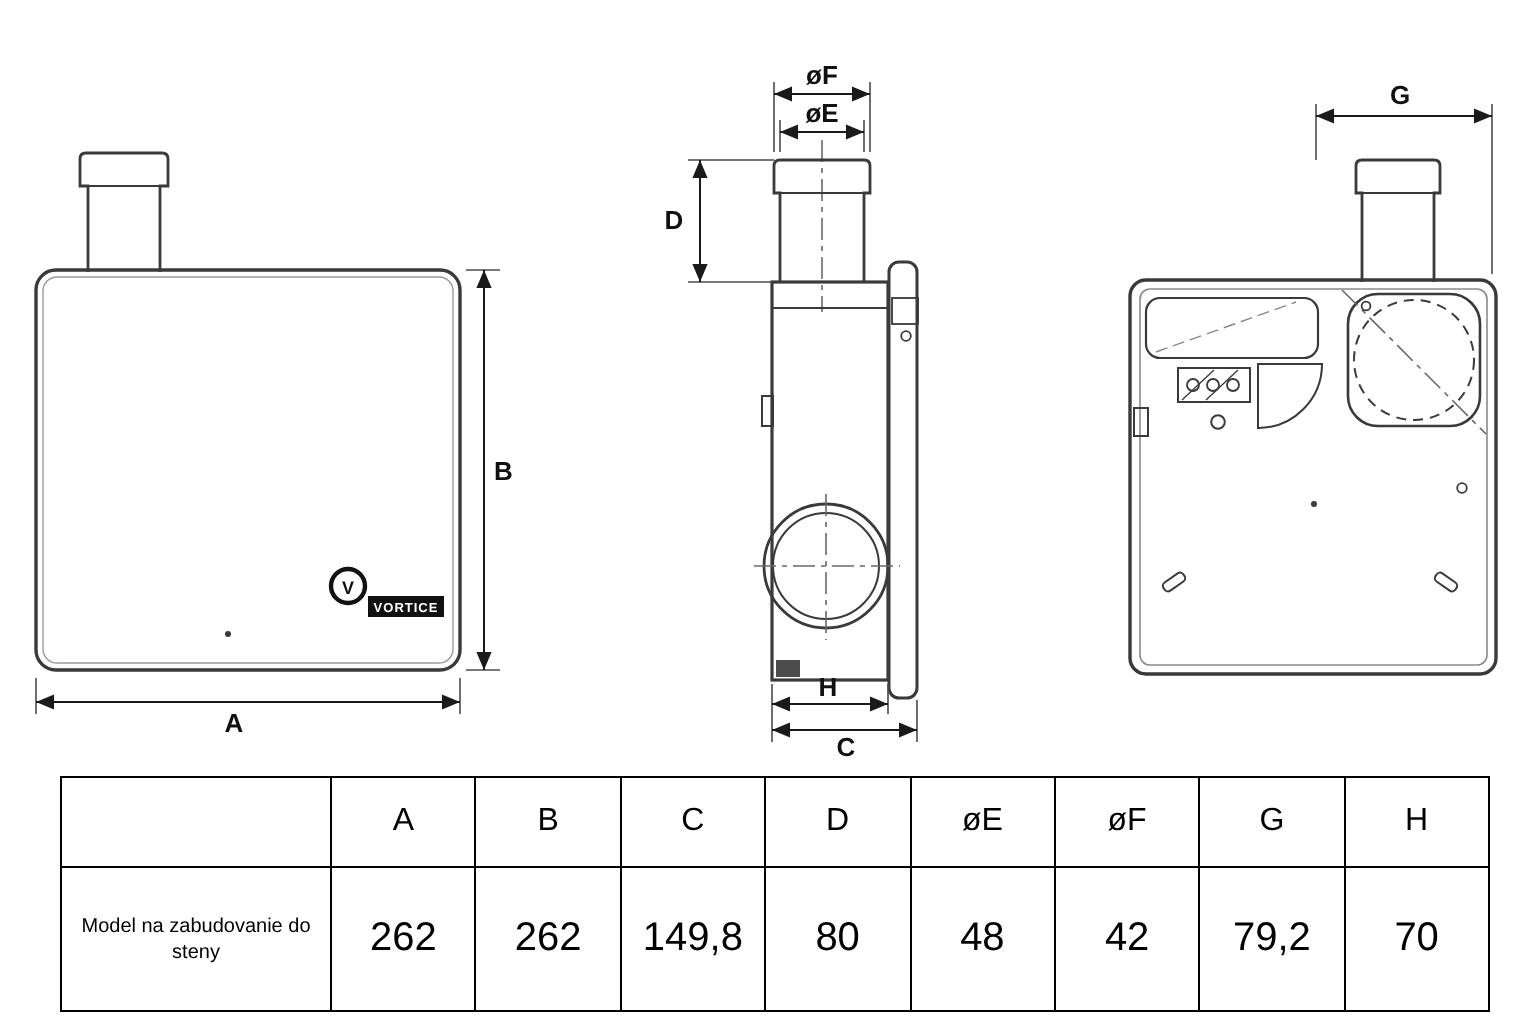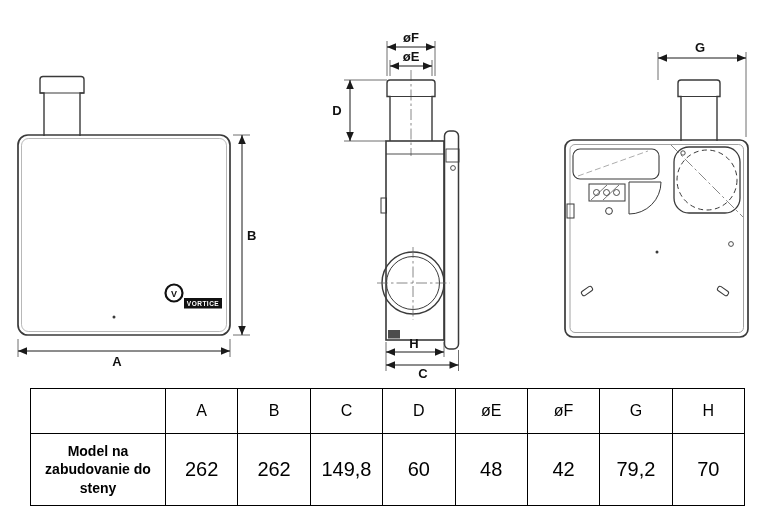--- a/index.html
+++ b/index.html
@@ -16,21 +16,21 @@
   .logo-v   { font-family:"Liberation Sans",sans-serif; font-size:9px;  font-weight:bold; fill:#111; stroke:none; text-anchor:middle; }
   .logo-word{ font-family:"Liberation Sans",sans-serif; font-size:6.5px; font-weight:bold; fill:#fff; stroke:none; text-anchor:middle; letter-spacing:0.5px; }
 
   
   .dim-table { position:absolute; left:30px; top:388px; width:715px; border-collapse:collapse; table-layout:fixed; background:#fff; color:#000; }
   .dim-table th, .dim-table td { border:1px solid #000; text-align:center; vertical-align:middle; font-weight:normal; background:#fff; }
   .dim-table thead tr { height:45px; }
   .dim-table thead th { font-size:16px; }
   .dim-table tbody tr { height:72px; }
   .dim-table tbody td { font-size:20px; }
-  .dim-table .row-label { font-weight:bold; font-size:14px; line-height:1.3; padding:4px 8px; }
+  .dim-table .row-label { font-weight:normal; font-size:10px; line-height:1.3; padding:4px 8px; }
 </style>
 </head>
 <body>
 
 <div class="canvas">
 
   <svg class="drawing" width="770" height="384" viewBox="0 0 770 384">
     <defs>
       <marker id="arr" viewBox="0 0 10 10" refX="9.5" refY="5" markerWidth="10" markerHeight="10" orient="auto-start-reverse">
         <path d="M0.5,1.2 L9.5,5 L0.5,8.8 Z" fill="#1a1a1a"></path>
@@ -177,21 +177,21 @@
         <th>G</th>
         <th>H</th>
       </tr>
     </thead>
     <tbody>
       <tr>
         <td class="row-label">Model na zabudovanie do steny</td>
         <td>262</td>
         <td>262</td>
         <td>149,8</td>
-        <td>60</td>
+        <td>80</td>
         <td>48</td>
         <td>42</td>
         <td>79,2</td>
         <td>70</td>
       </tr>
     </tbody>
   </table>
 
 </div>
 

